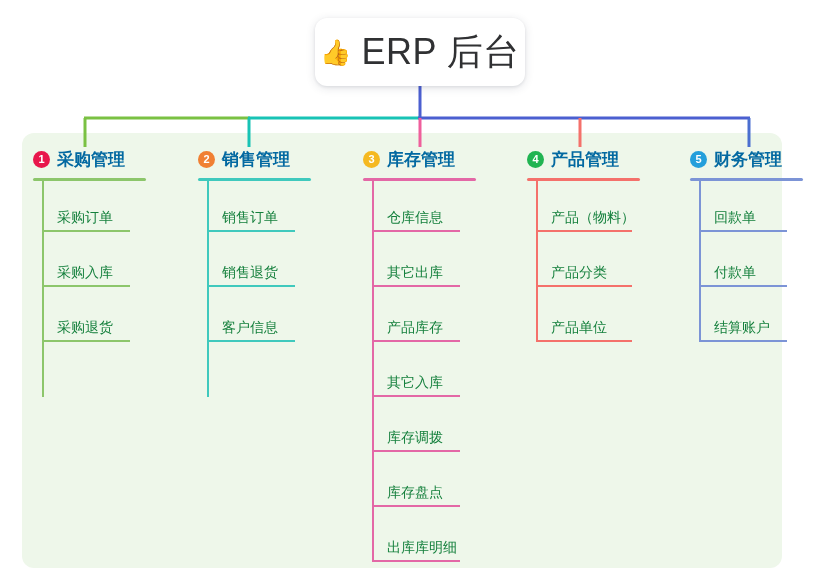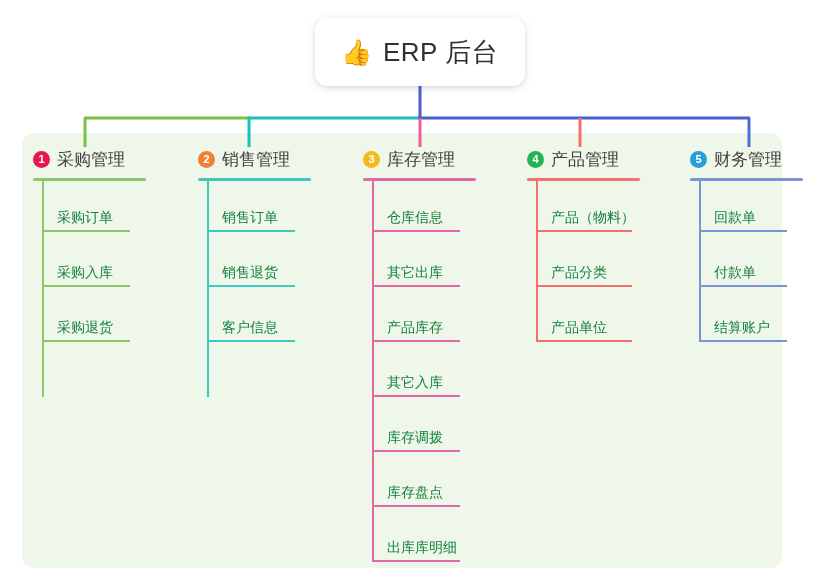--- a/index.html
+++ b/index.html
@@ -15,21 +15,21 @@
   
   .root-card{
     position:absolute;left:315px;top:18px;width:210px;height:68px;
     background:#ffffff;border-radius:12px;
     box-shadow:0 2px 10px rgba(40,50,70,.13),0 1px 3px rgba(40,50,70,.10);
     display:flex;align-items:center;justify-content:center;gap:10px;
     box-sizing:border-box;
   }
   .root-emoji{font-size:25px;line-height:1;display:block;}
   .root-title{
-    font-size:26px;color:#303133;letter-spacing:.5px;white-space:nowrap;
+    font-size:36px;color:#303133;letter-spacing:.5px;white-space:nowrap;
   }
 
   
   .panel{
     position:absolute;left:22px;top:133px;width:760px;height:435px;
     background:#eef7ea;border-radius:12px;
   }
 
   
   svg.wires{position:absolute;left:0;top:0;width:839px;height:588px;pointer-events:none;}
@@ -37,21 +37,21 @@
   
   .col{position:absolute;top:146px;}
   .col-head{
     display:flex;align-items:center;gap:7px;height:26px;white-space:nowrap;
   }
   .badge{
     width:17px;height:17px;border-radius:50%;
     display:inline-flex;align-items:center;justify-content:center;
     color:#fff;font-size:11px;line-height:1;font-weight:bold;flex:0 0 auto;
   }
-  .col-title{font-size:17px;color:#404040;}
+  .col-title{font-size:17px;color:#0369a1;font-weight:bold;}
   .col-rule{height:3px;border-radius:2px;margin-top:6px;}
 
   
   .leaves{position:relative;margin-top:0;}
   .spine{position:absolute;left:9px;top:0;width:2px;}
   .leaf{position:relative;height:55px;}
   .leaf-label{
     position:absolute;left:24px;bottom:9px;
     font-size:14px;color:#15803d;white-space:nowrap;
   }

